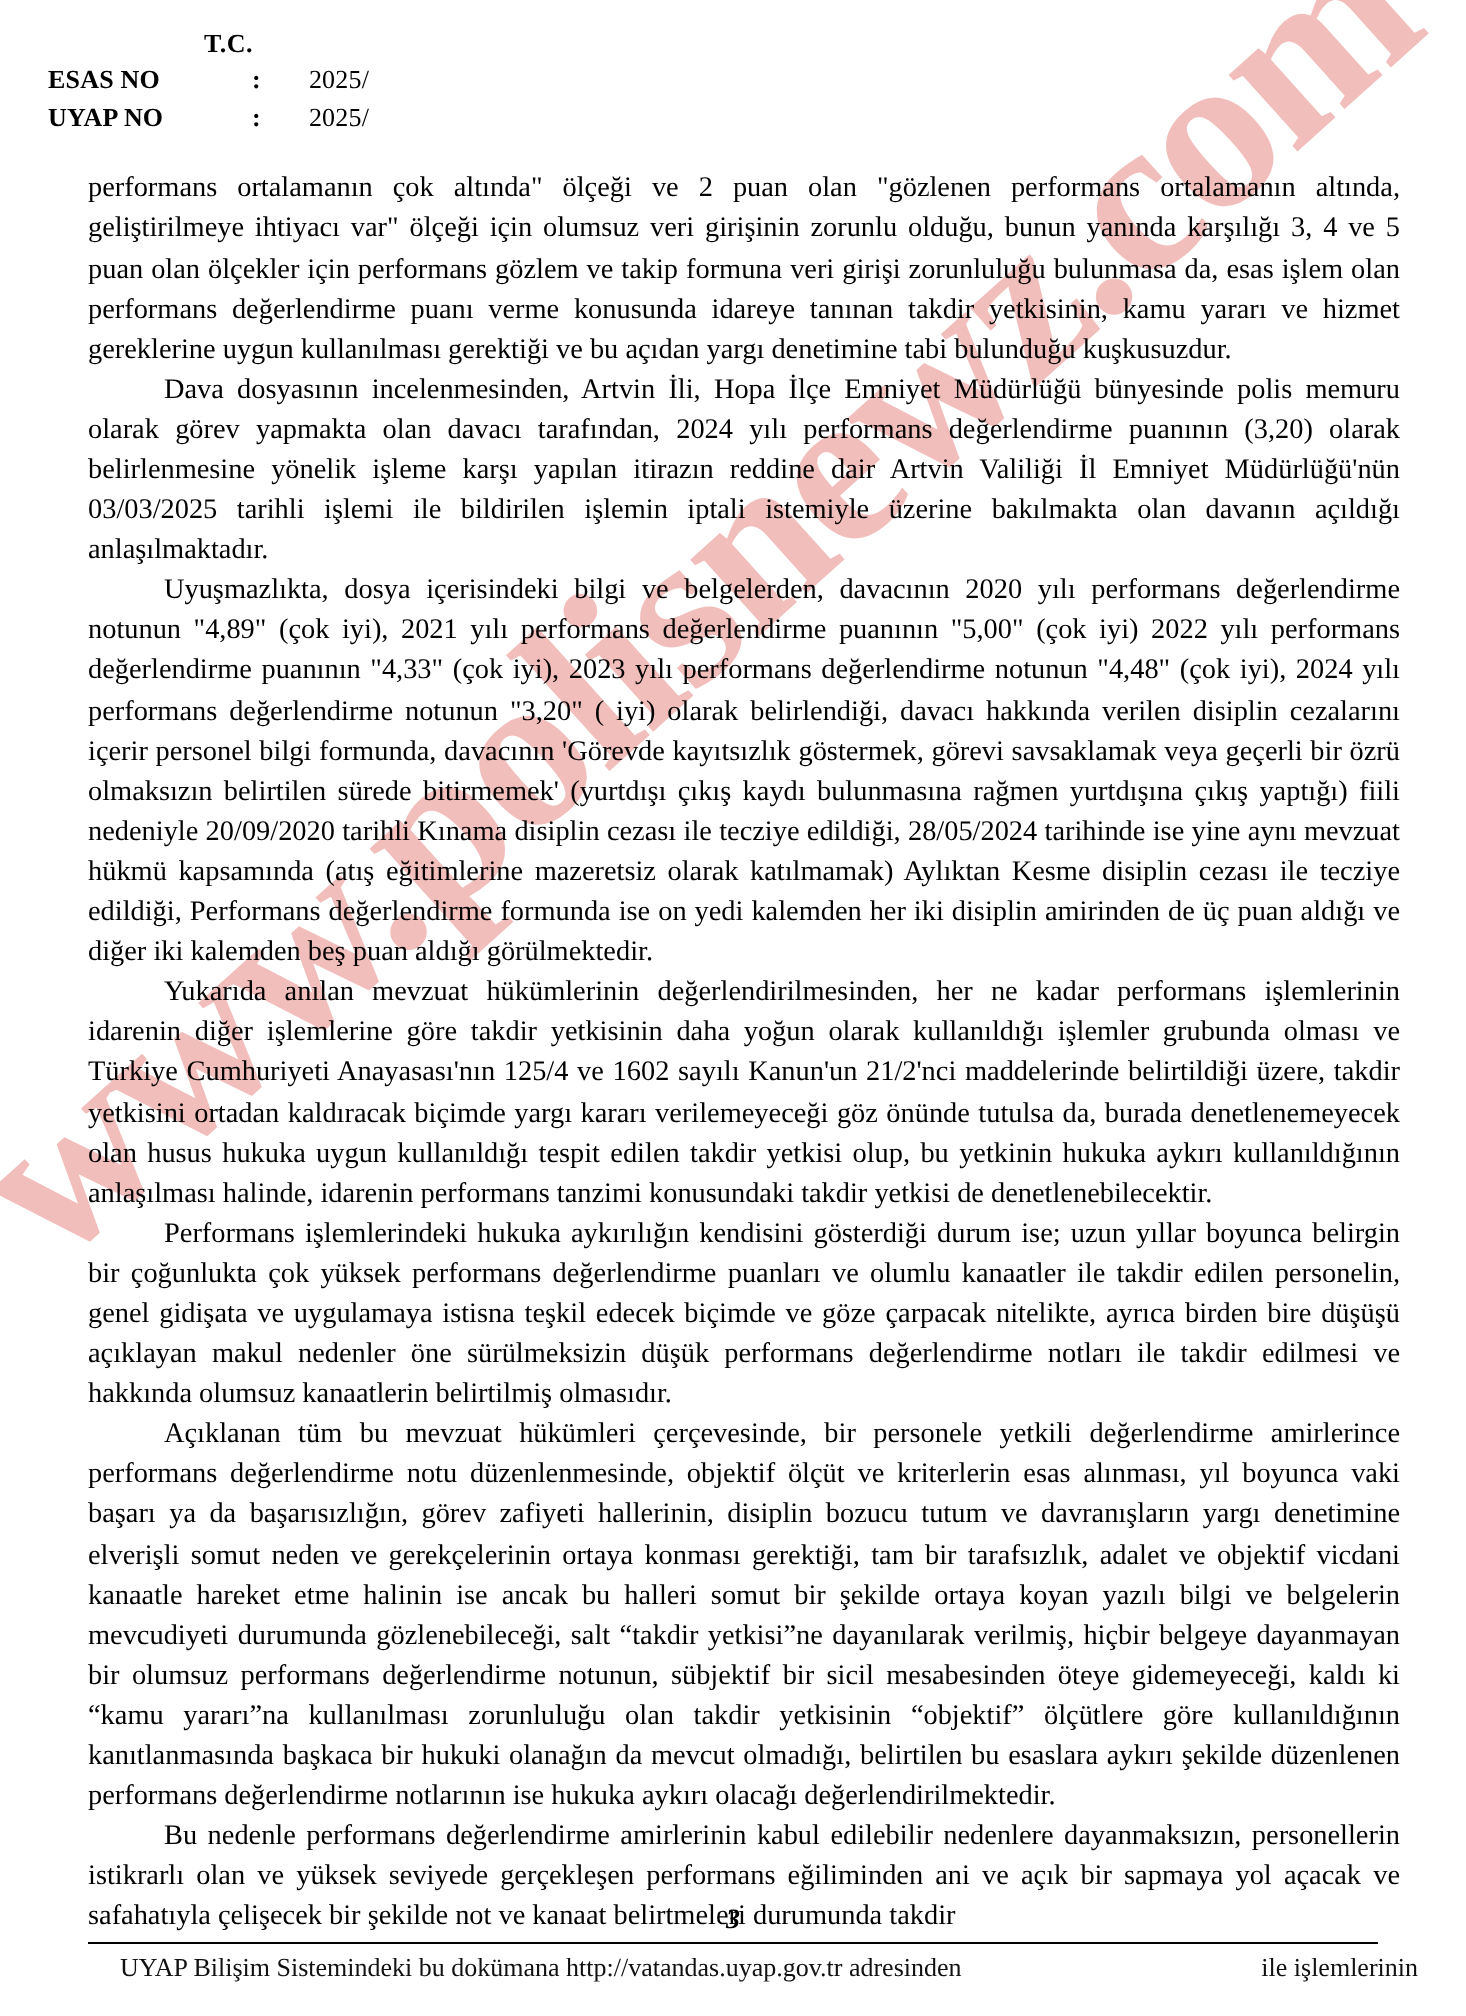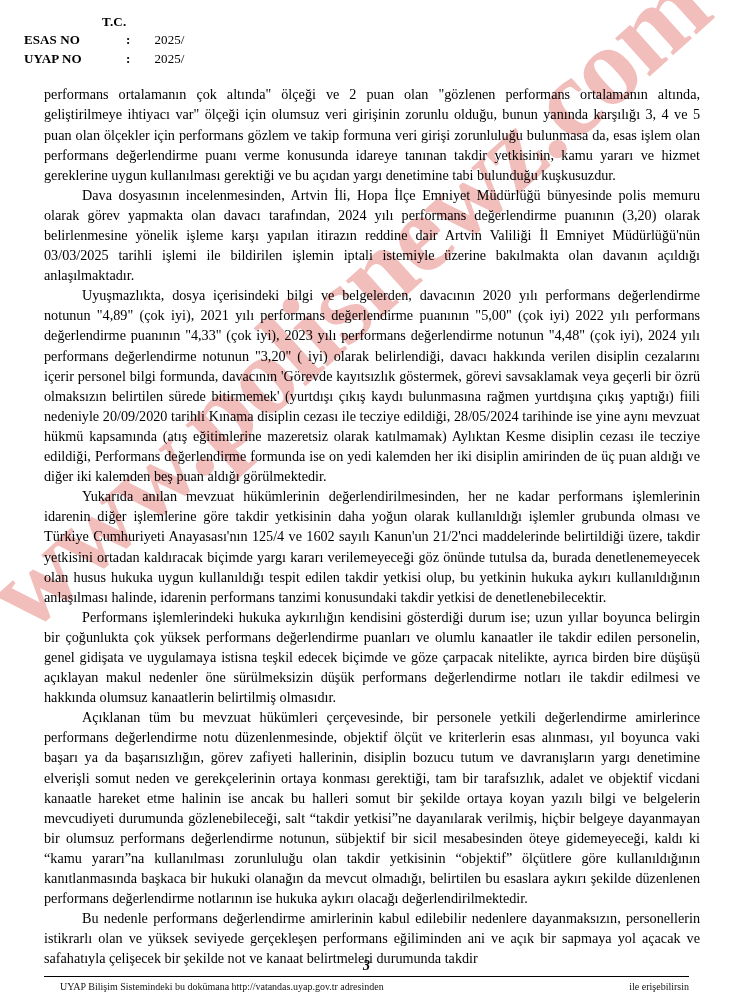--- a/index.html
+++ b/index.html
@@ -106,24 +106,24 @@
     font-weight: 700;
     font-size: 14px;
     margin-bottom: 2px;
   }
   .footer-rule {
     margin: 0 44px;
     border: 0;
     border-top: 1.4px solid #000;
   }
   .footer-note {
-    margin: 4px 44px 16px 44px;
+    margin: 4px 24px 16px 44px;
     display: flex;
     justify-content: space-between;
-    font-size: 10px;
+    font-size: 13px;
     font-family: "Liberation Serif", "DejaVu Serif", serif;
     color: #111;
     padding-left: 16px;
   }
 </style>
 </head>
 <body>
 
 <div class="page">
 
@@ -155,17 +155,17 @@
     <p>Performans işlemlerindeki hukuka aykırılığın kendisini gösterdiği durum ise; uzun yıllar boyunca belirgin bir çoğunlukta çok yüksek performans değerlendirme puanları ve olumlu kanaatler ile takdir edilen personelin, genel gidişata ve uygulamaya istisna teşkil edecek biçimde ve göze çarpacak nitelikte, ayrıca birden bire düşüşü açıklayan makul nedenler öne sürülmeksizin düşük performans değerlendirme notları ile takdir edilmesi ve hakkında olumsuz kanaatlerin belirtilmiş olmasıdır.</p>
     <p>Açıklanan tüm bu mevzuat hükümleri çerçevesinde, bir personele yetkili değerlendirme amirlerince performans değerlendirme notu düzenlenmesinde, objektif ölçüt ve kriterlerin esas alınması, yıl boyunca vaki başarı ya da başarısızlığın, görev zafiyeti hallerinin, disiplin bozucu tutum ve davranışların yargı denetimine elverişli somut neden ve gerekçelerinin ortaya konması gerektiği, tam bir tarafsızlık, adalet ve objektif vicdani kanaatle hareket etme halinin ise ancak bu halleri somut bir şekilde ortaya koyan yazılı bilgi ve belgelerin mevcudiyeti durumunda gözlenebileceği, salt “takdir yetkisi”ne dayanılarak verilmiş, hiçbir belgeye dayanmayan bir olumsuz performans değerlendirme notunun, sübjektif bir sicil mesabesinden öteye gidemeyeceği, kaldı ki “kamu yararı”na kullanılması zorunluluğu olan takdir yetkisinin “objektif” ölçütlere göre kullanıldığının kanıtlanmasında başkaca bir hukuki olanağın da mevcut olmadığı, belirtilen bu esaslara aykırı şekilde düzenlenen performans değerlendirme notlarının ise hukuka aykırı olacağı değerlendirilmektedir.</p>
     <p>Bu nedenle performans değerlendirme amirlerinin kabul edilebilir nedenlere dayanmaksızın, personellerin istikrarlı olan ve yüksek seviyede gerçekleşen performans eğiliminden ani ve açık bir sapmaya yol açacak ve safahatıyla çelişecek bir şekilde not ve kanaat belirtmeleri durumunda takdir</p>
   </div>
 
   <div class="doc-footer">
     <div class="page-number">3</div>
     <hr class="footer-rule">
     <div class="footer-note">
       <span>UYAP Bilişim Sistemindeki bu dokümana http://vatandas.uyap.gov.tr adresinden</span>
-      <span>ile erişebilirsin</span>
+      <span>ile işlemlerinin</span>
     </div>
   </div>
 
 </div>
 
 </body></html>

